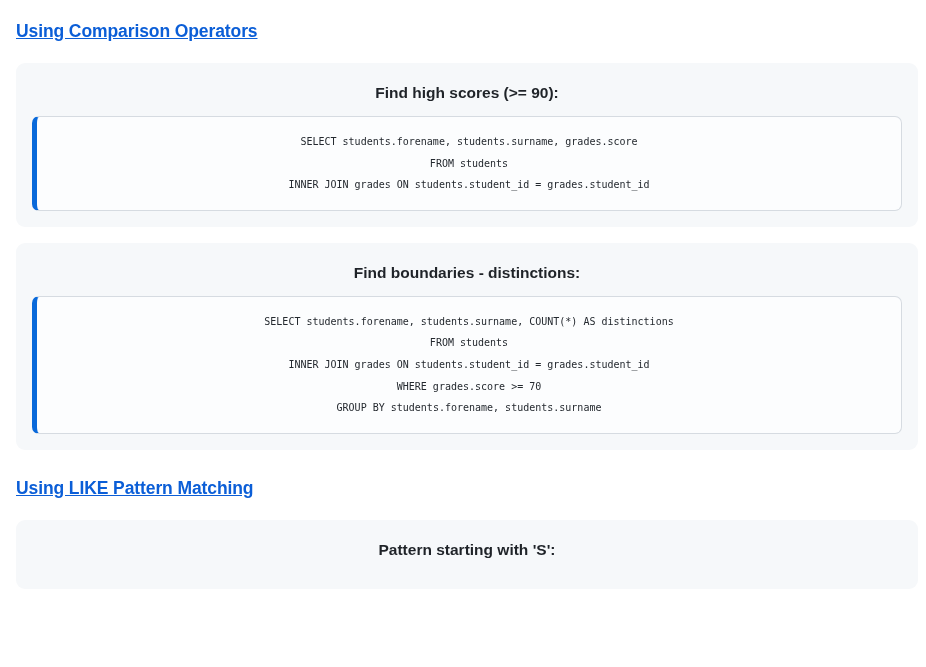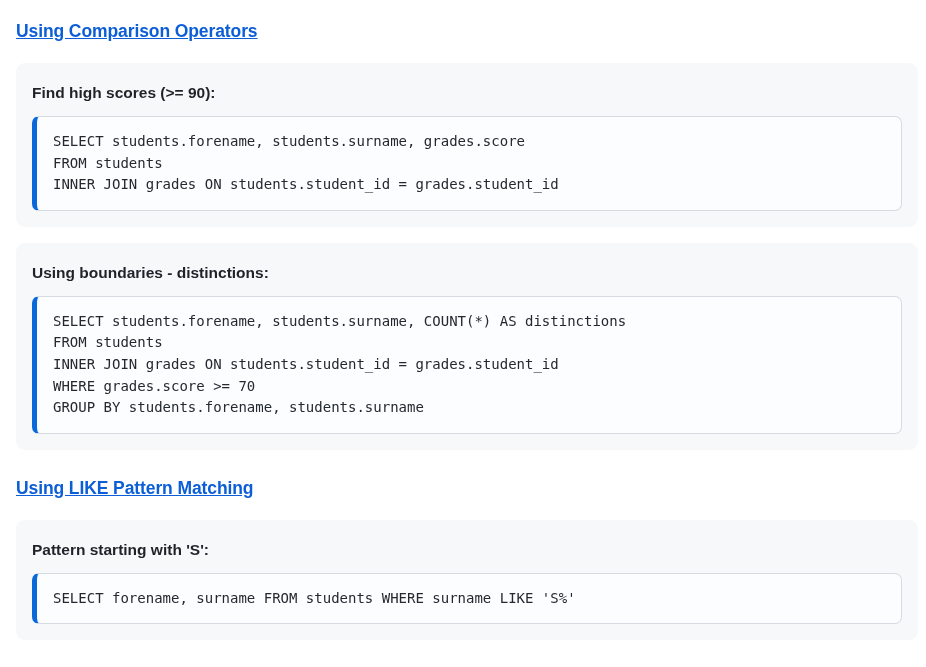--- a/index.html
+++ b/index.html
@@ -34,60 +34,60 @@
     text-decoration: underline;
   }
   .section-heading.first {
     margin-top: 0;
   }
   .card {
     background: var(--card-bg);
     border-radius: 9px;
     padding: 16px;
     margin-bottom: 16px;
+    text-align: center;
   }
   .card-title {
     font-size: 15.5px;
     font-weight: 700;
     color: var(--text-dark);
     margin: 5px 0 14px 0;
   }
   .code-block {
     background: var(--code-bg);
     border: 1px solid var(--code-border);
     border-left: 5px solid var(--blue-accent);
     border-radius: 7px;
     padding: 14px 16px;
     margin: 0;
     font-family: "DejaVu Sans Mono", "Liberation Mono", monospace;
-    font-size: 14px;
+    font-size: 10px;
     line-height: 21.6px;
     color: var(--code-text);
     white-space: pre;
     overflow: hidden;
   }
   .code-line { display: block; }
 </style>
 </head>
 <body>
 
 <main class="page">
 
   <h2 class="section-heading first">Using Comparison Operators</h2>
 
   <section class="card">
     <h3 class="card-title">Find high scores (&gt;= 90):</h3>
     <pre class="code-block"><code><span class="code-line">SELECT students.forename, students.surname, grades.score</span><span class="code-line">FROM students</span><span class="code-line">INNER JOIN grades ON students.student_id = grades.student_id</span></code></pre>
   </section>
 
   <section class="card">
-    <h3 class="card-title">Using boundaries - distinctions:</h3>
+    <h3 class="card-title">Find boundaries - distinctions:</h3>
     <pre class="code-block"><code><span class="code-line">SELECT students.forename, students.surname, COUNT(*) AS distinctions</span><span class="code-line">FROM students</span><span class="code-line">INNER JOIN grades ON students.student_id = grades.student_id</span><span class="code-line">WHERE grades.score &gt;= 70</span><span class="code-line">GROUP BY students.forename, students.surname</span></code></pre>
   </section>
 
   <h2 class="section-heading">Using LIKE Pattern Matching</h2>
 
   <section class="card">
     <h3 class="card-title">Pattern starting with 'S':</h3>
-    <pre class="code-block"><code><span class="code-line">SELECT forename, surname FROM students WHERE surname LIKE 'S%'</span></code></pre>
   </section>
 
 </main>
 
 </body></html>

